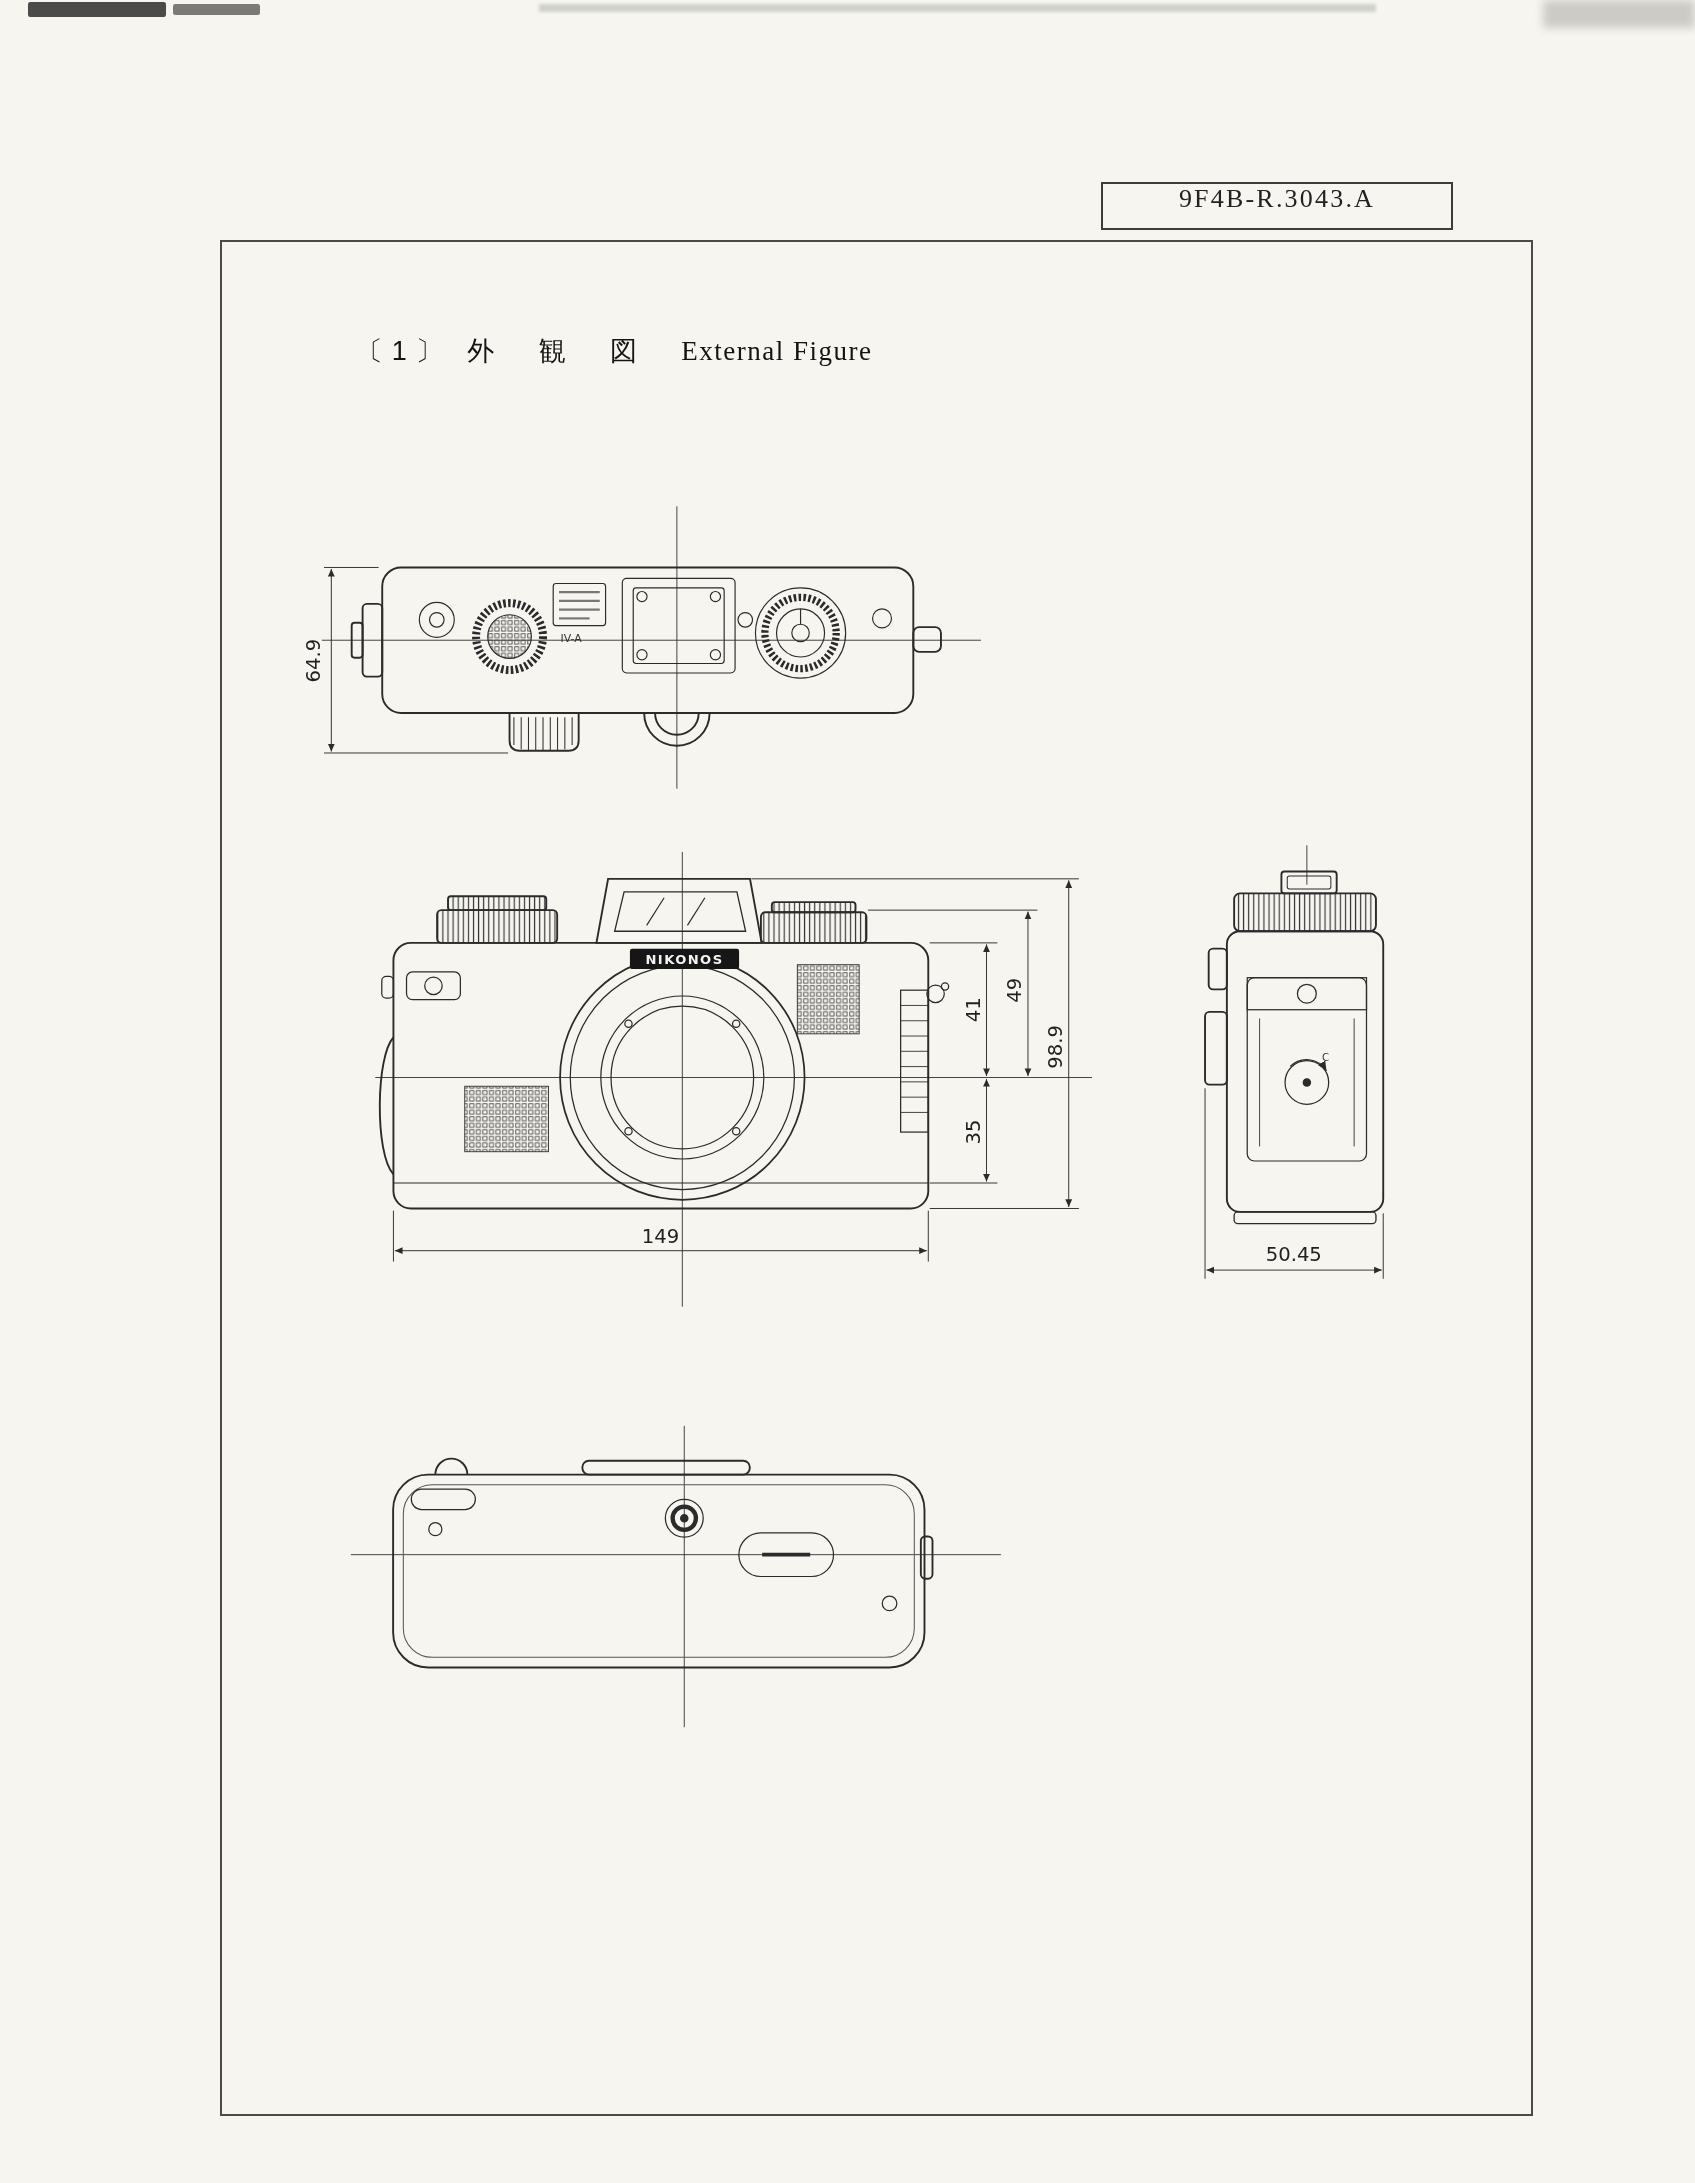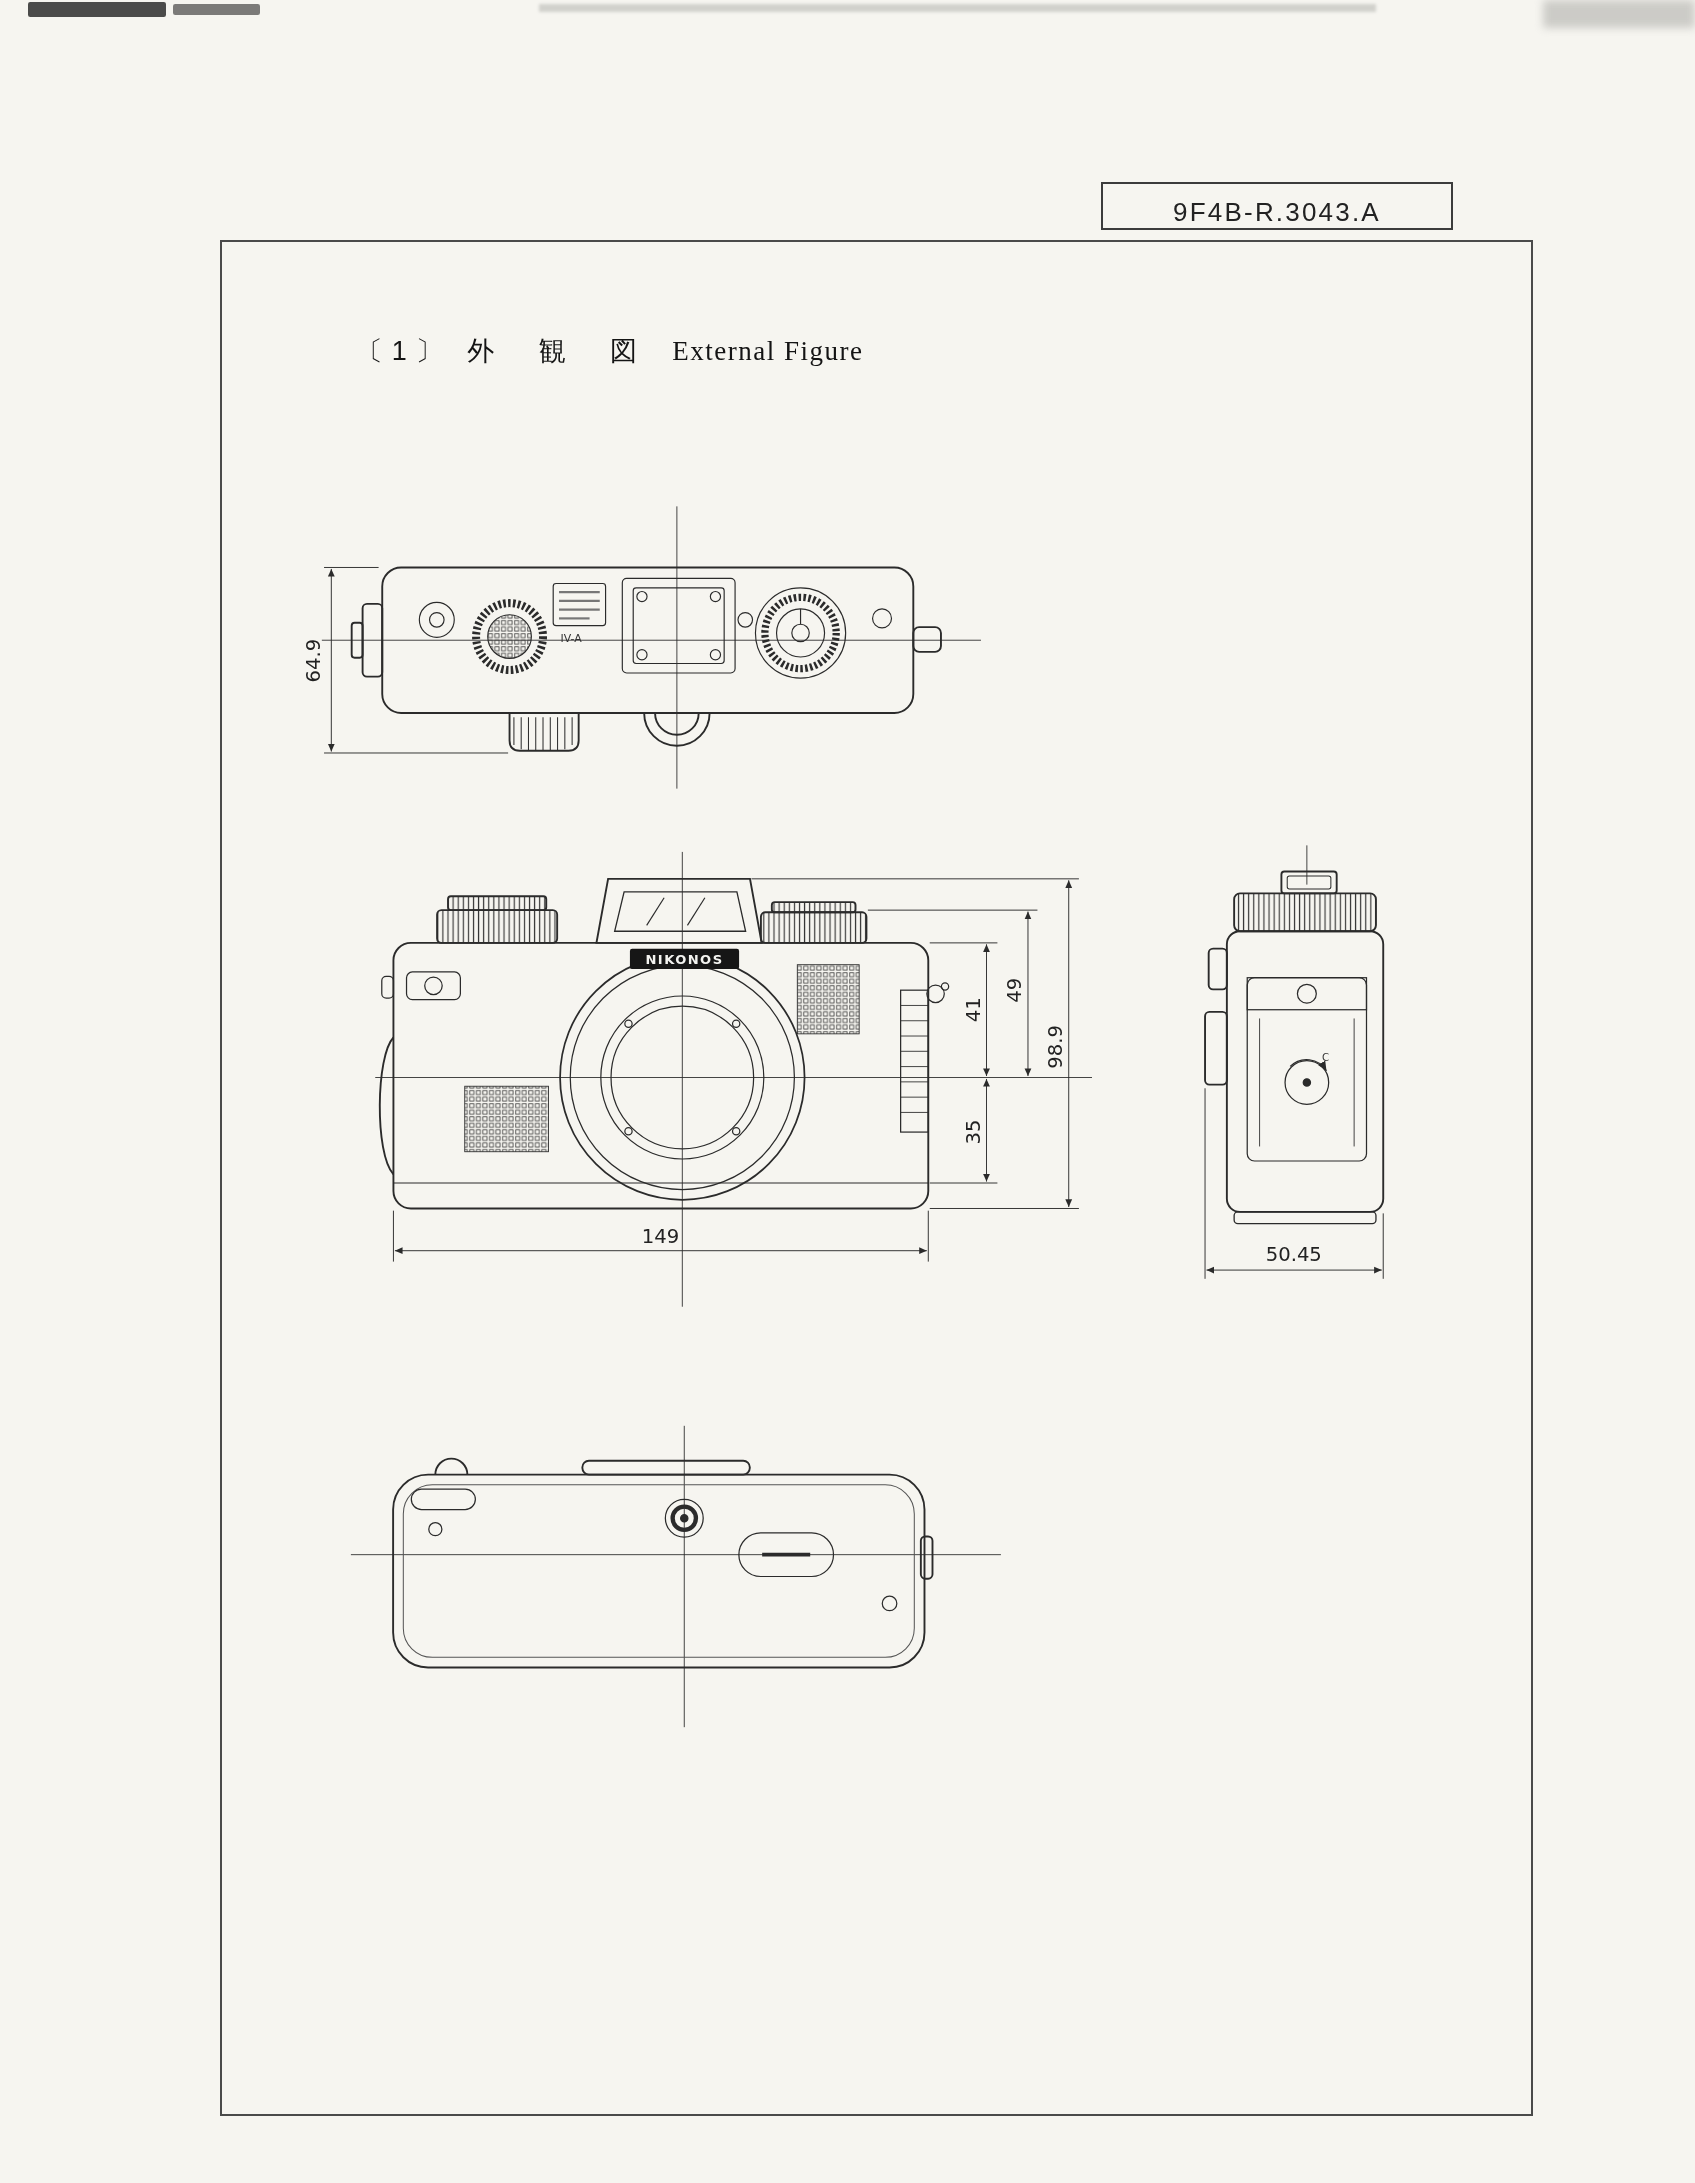--- a/index.html
+++ b/index.html
@@ -8,30 +8,30 @@
     overflow:hidden;font-family:"Liberation Sans",sans-serif;color:#1f1f1f;
   }
   .abs{position:absolute;}
   .artifact{position:absolute;pointer-events:none;}
   .smudge-a{left:28px;top:2.2px;width:138px;height:14.6px;background:#1c1c1c;opacity:.78;border-radius:2.2px;filter:blur(0.7px);}
   .smudge-b{left:173px;top:3.6px;width:87px;height:11.6px;background:#2a2a2a;opacity:.6;border-radius:2.2px;filter:blur(0.7px);}
   .streak-a{left:539px;top:4.4px;width:837px;height:7.3px;background:#8f8f8b;opacity:.35;filter:blur(1.5px);}
   .streak-b{left:1543px;top:0px;width:152px;height:28px;background:#9a9a96;opacity:.45;filter:blur(4.4px);}
   .doc-box{
     position:absolute;left:1101px;top:182px;width:348px;height:44px;
-    border:2.2px solid #3c3c3c;display:flex;align-items:flex-end;justify-content:center;
-    font-size:26px;letter-spacing:2.2px;color:#222;background:#f6f5f0;
+    border:2.2px solid #3c3c3c;display:flex;align-items:flex-start;justify-content:center;
+    font-size:26px;letter-spacing:2.2px;color:#222;background:#f6f5f0;font-family:Liberation Serif, serif;
   }
   .frame{
     position:absolute;left:220px;top:240px;width:1309px;height:1872px;
     border:2.2px solid #4a4a4a;
   }
   .title{position:absolute;left:348px;top:333px;font-size:27px;color:#141414;white-space:nowrap;}
   .title .jp{letter-spacing:8.7px;margin-left:8px;}
-  .title .en{font-family:"Liberation Serif",serif;margin-left:19px;letter-spacing:1.5px;}
+  .title .en{font-family:"Liberation Serif",serif;margin-left:28px;letter-spacing:1.5px;}
   .page-number{
     position:absolute;left:0;right:0;top:2124px;text-align:center;
     font-family:"Liberation Serif",serif;font-size:23px;letter-spacing:4.4px;color:#222;
   }
   svg text{font-family:"DejaVu Sans",sans-serif;}
   .dim-text{font-size:27px;fill:#222;}
 </style>
 </head>
 <body>
 

